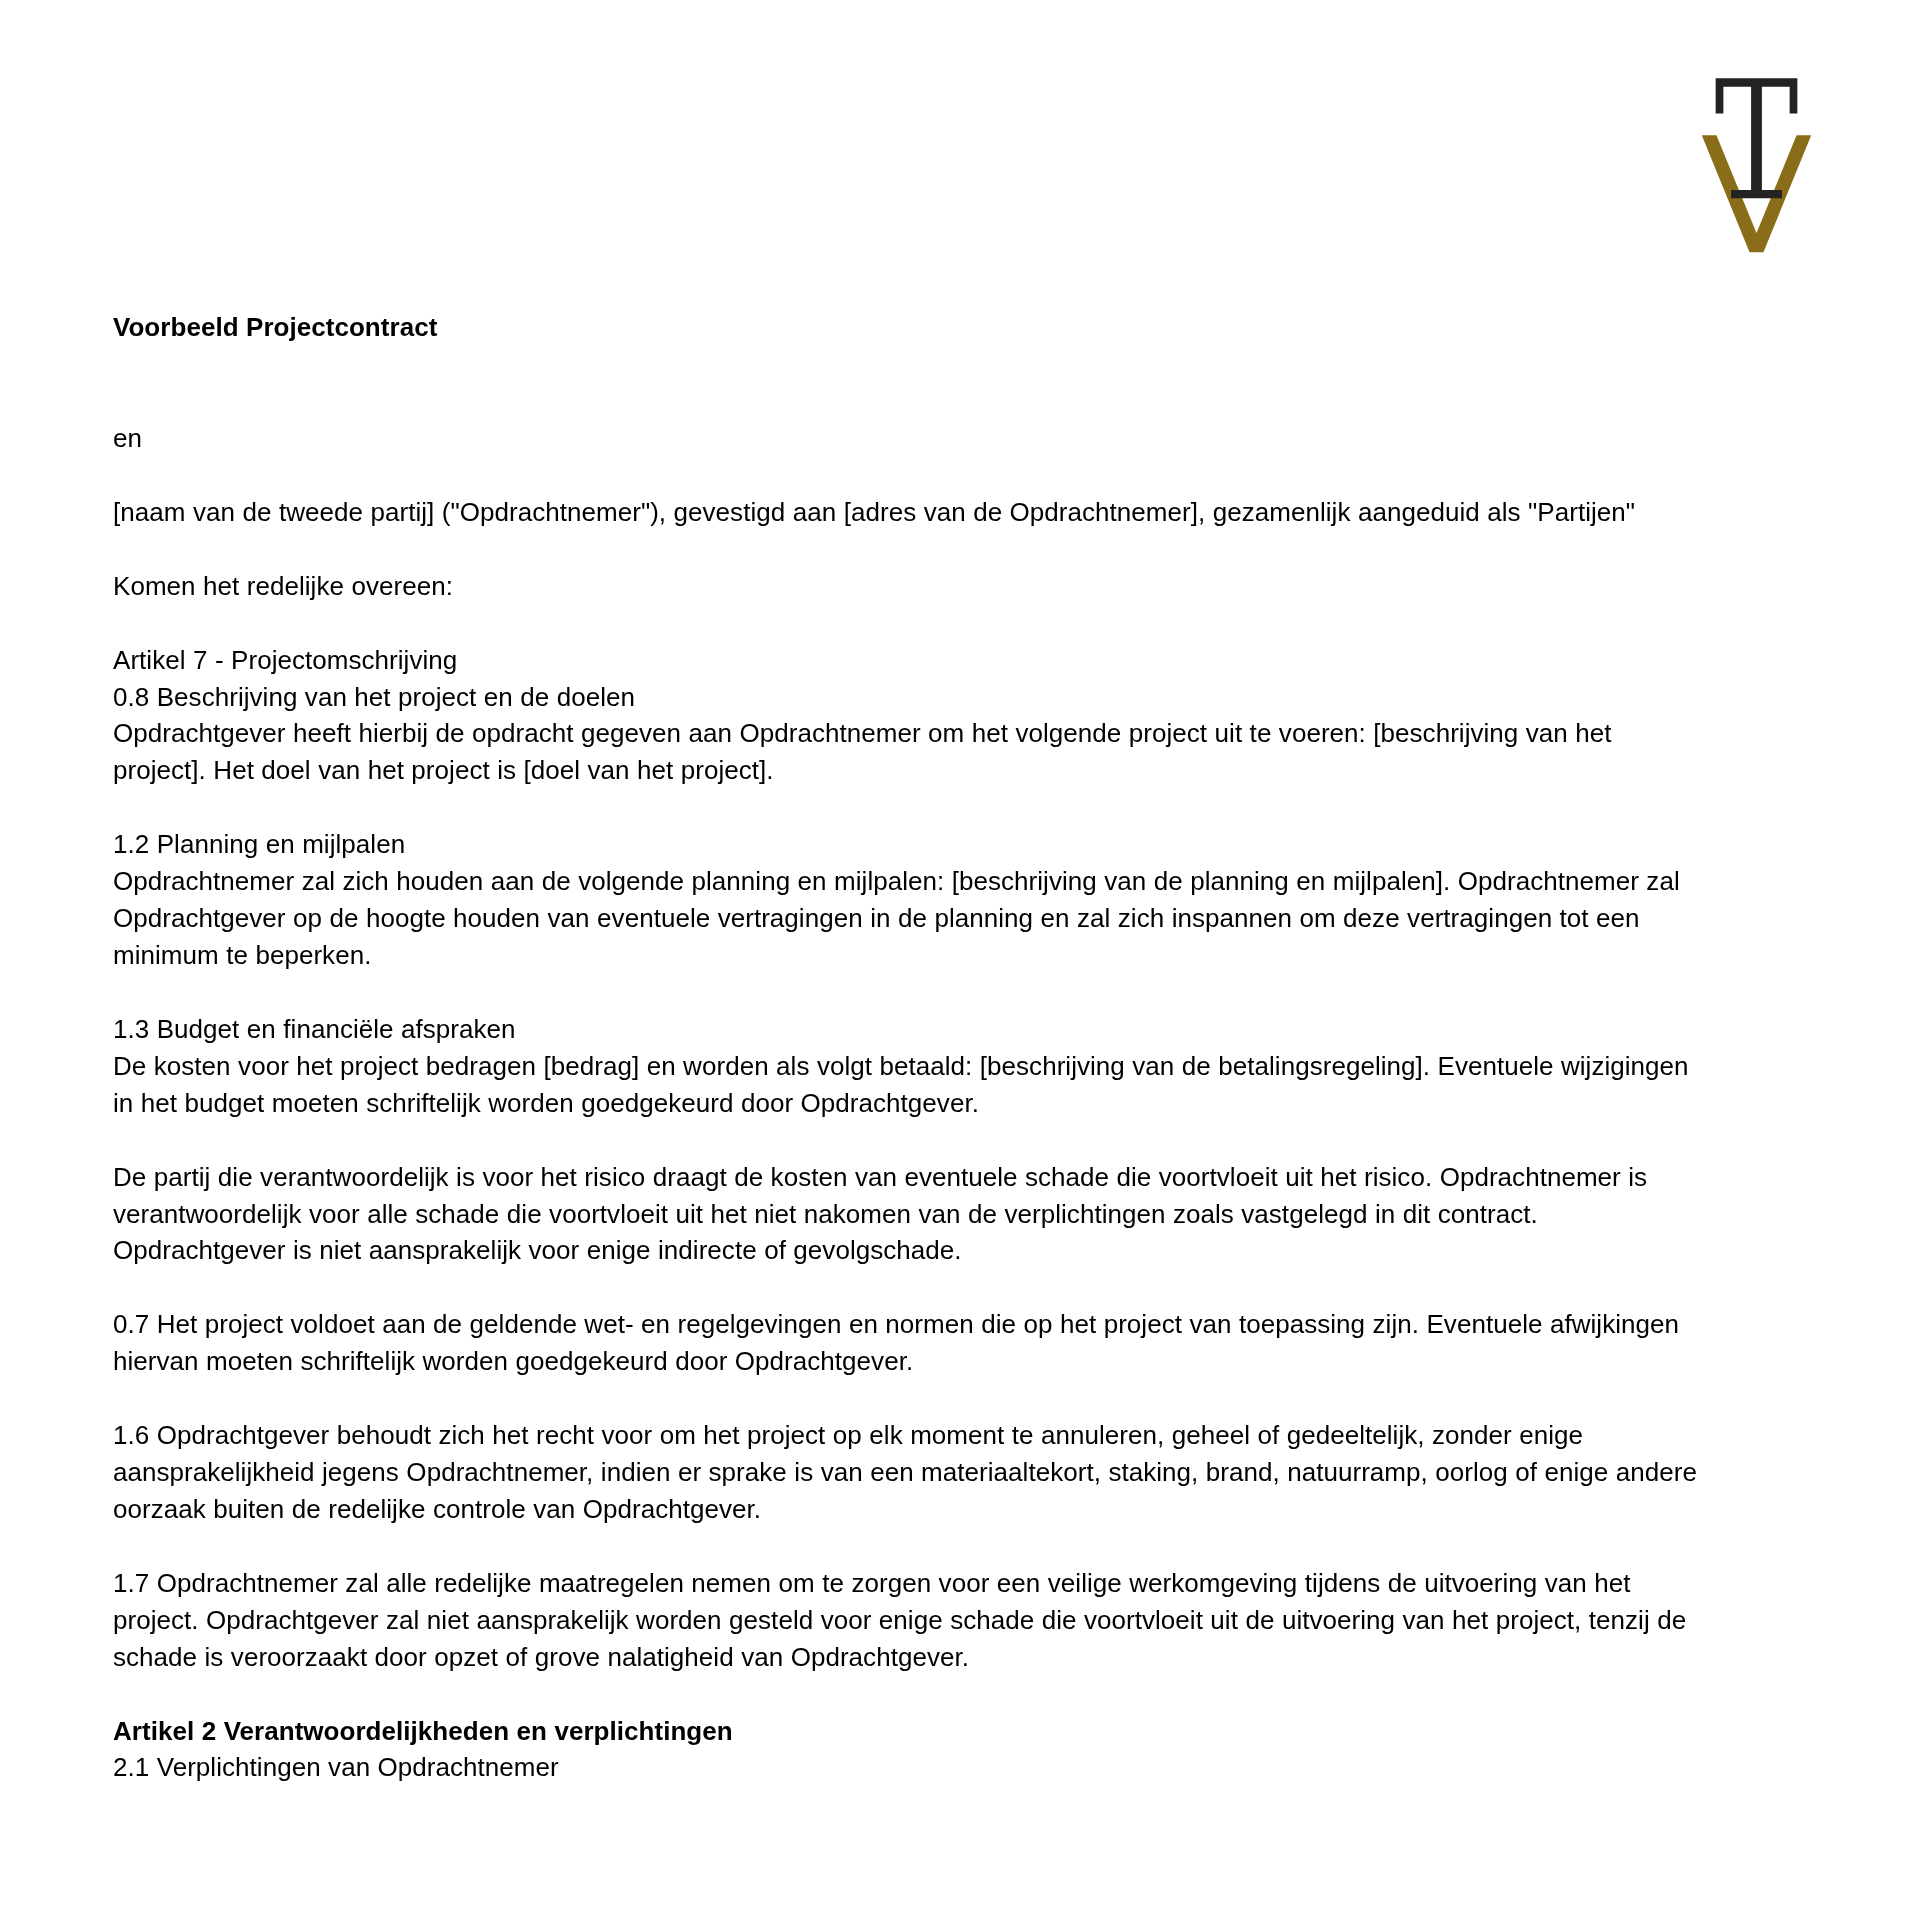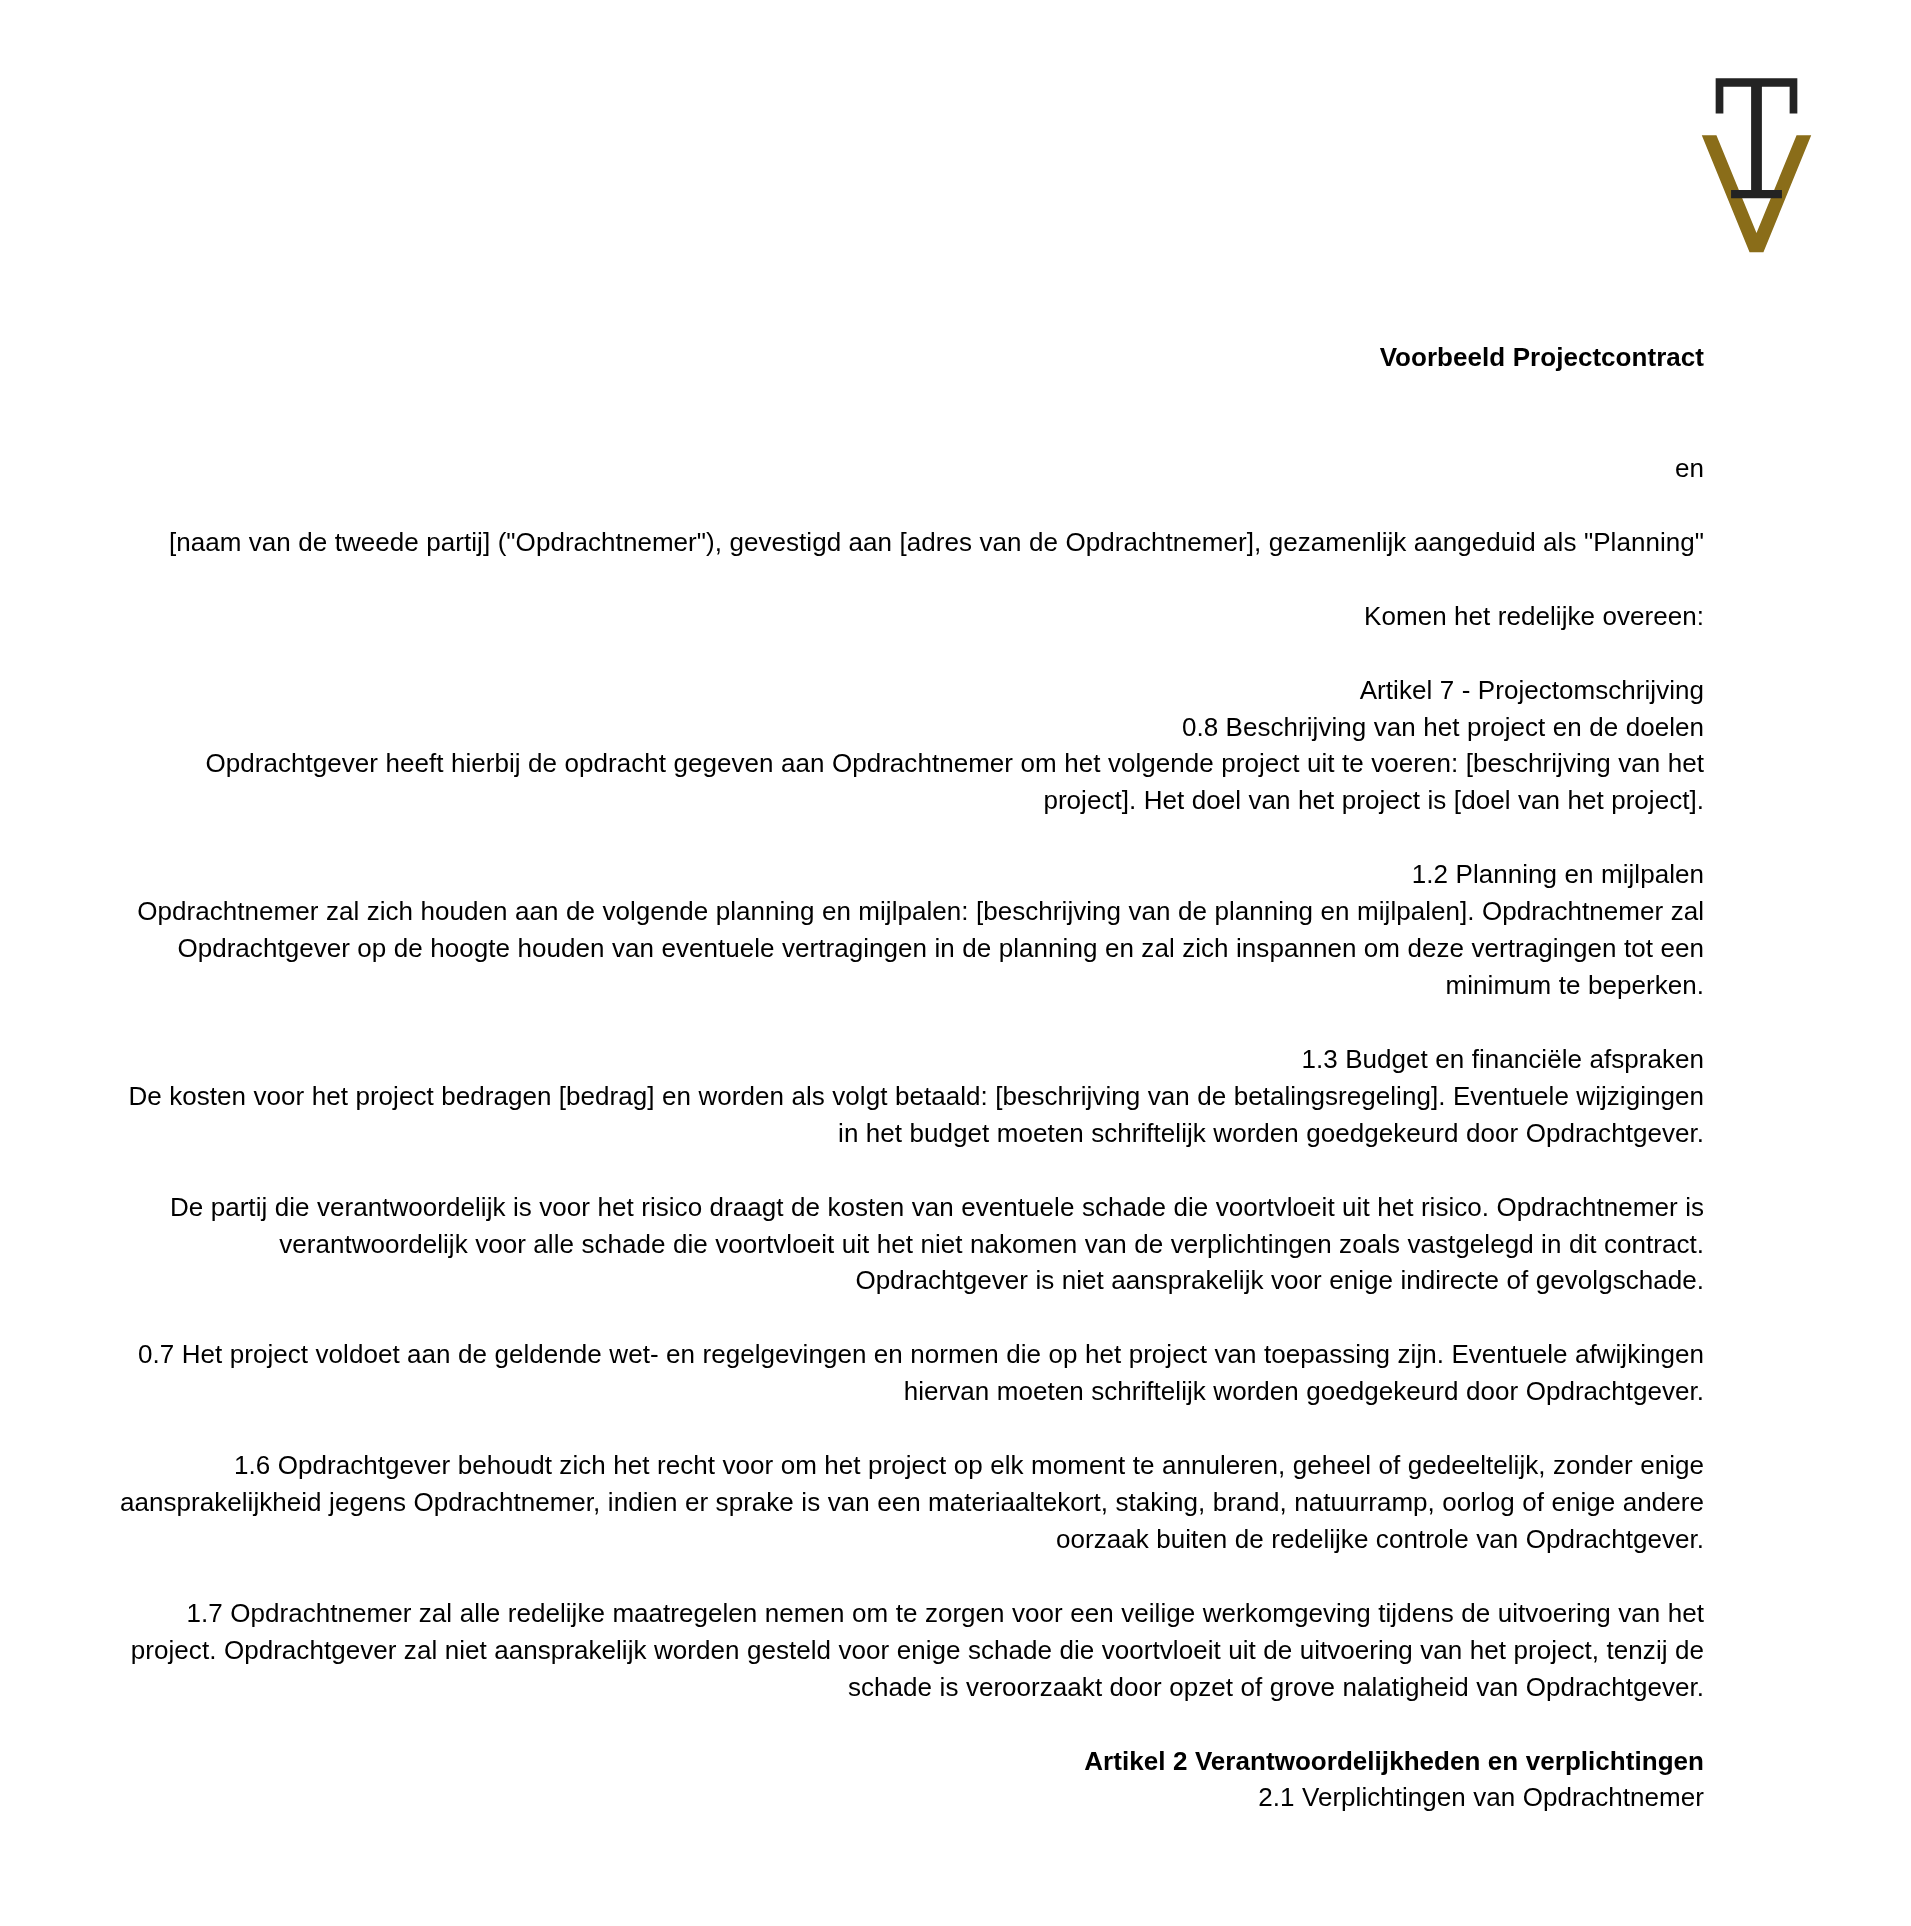--- a/index.html
+++ b/index.html
@@ -31,23 +31,22 @@
     right: 89px;
     width: 131px;
     height: 216px;
   }
   .logo svg { display: block; width: 100%; height: 100%; }
 
   
   .doc {
     position: absolute;
     left: 113px;
-    top: 339px;
+    top: 309px;
     width: 1591px;
-    text-align: right;
   }
 
   .block { margin: 0 0 0px 0; }
 
   .para {
     font-size: 26px;
     line-height: 1.42;
     letter-spacing: 0.04px;
     margin: 0;
     padding: 0;
@@ -88,21 +87,21 @@
     <div class="gap-lg"></div>
 
     <div class="gap-lg"></div>
 
     <div class="block">
       <p class="para">en</p>
     </div>
     <div class="gap-lg"></div>
 
     <div class="block">
-      <p class="para">[naam van de tweede partij] ("Opdrachtnemer"), gevestigd aan [adres van de Opdrachtnemer], gezamenlijk aangeduid als "Planning"</p>
+      <p class="para">[naam van de tweede partij] ("Opdrachtnemer"), gevestigd aan [adres van de Opdrachtnemer], gezamenlijk aangeduid als "Partijen"</p>
     </div>
     <div class="gap-lg"></div>
 
     <div class="block">
       <p class="para">Komen het redelijke overeen:</p>
     </div>
     <div class="gap-lg"></div>
 
     <div class="block tight">
       <p class="para">Artikel 7 - Projectomschrijving</p>

